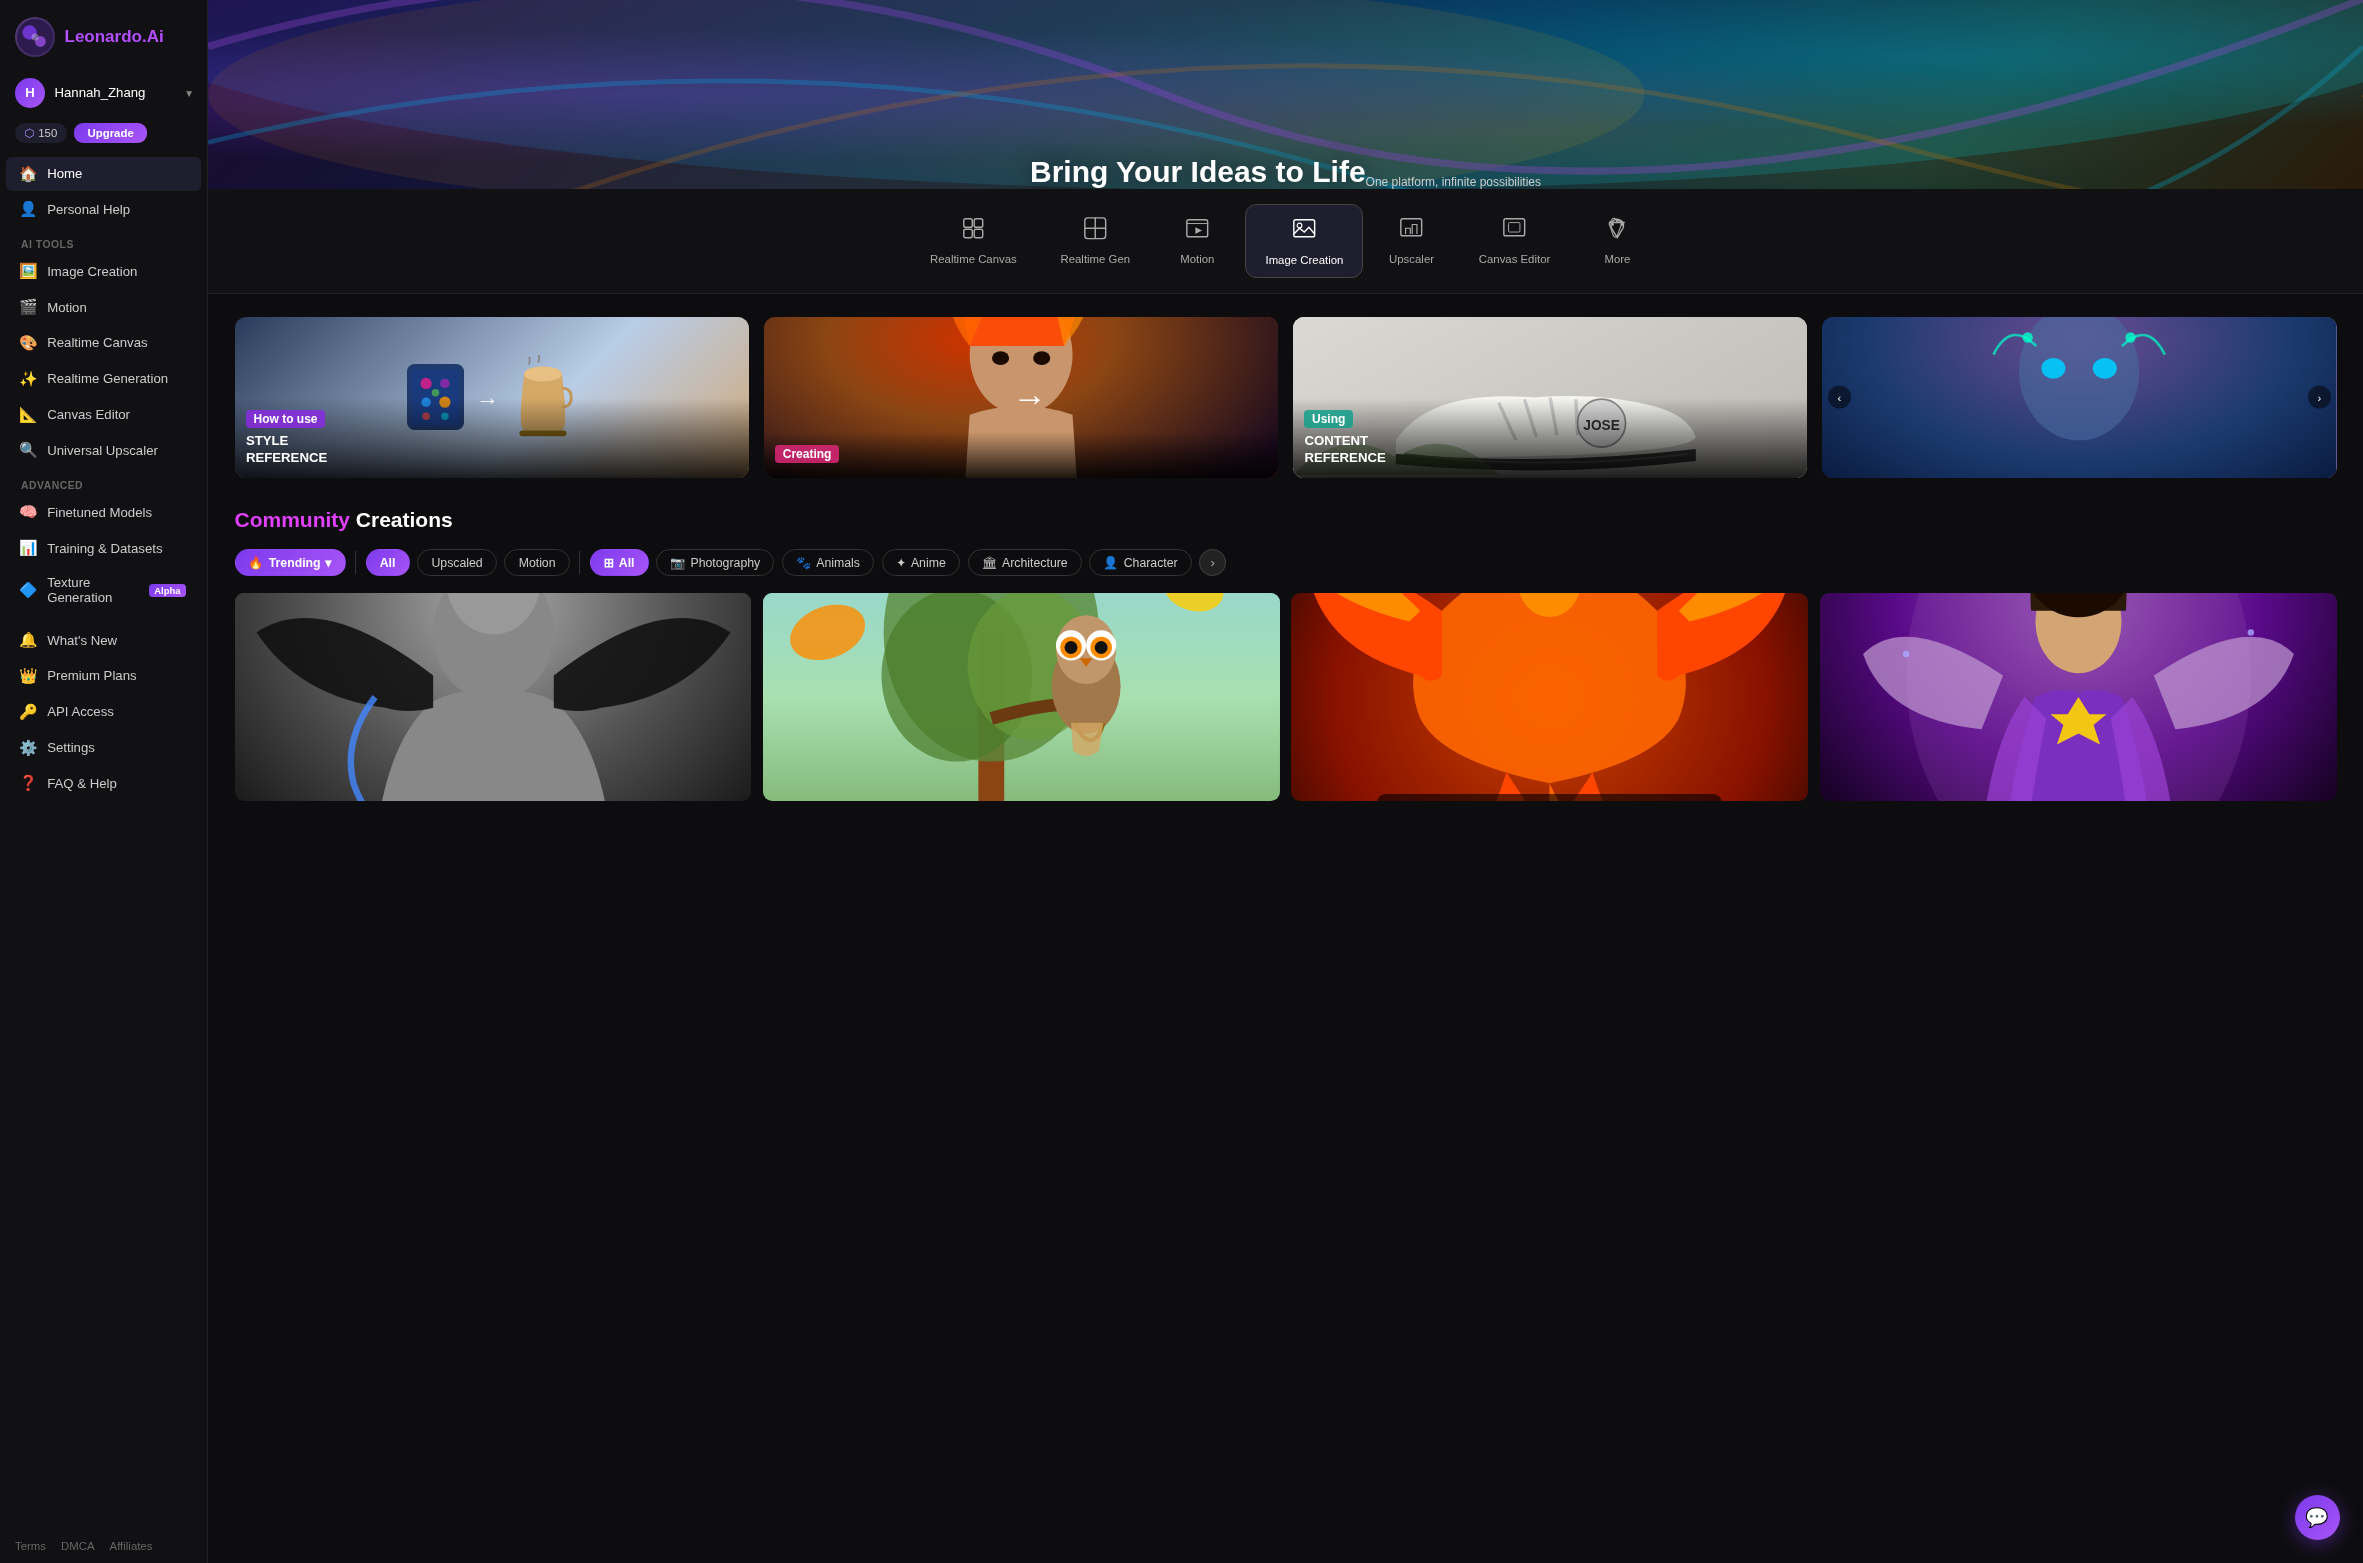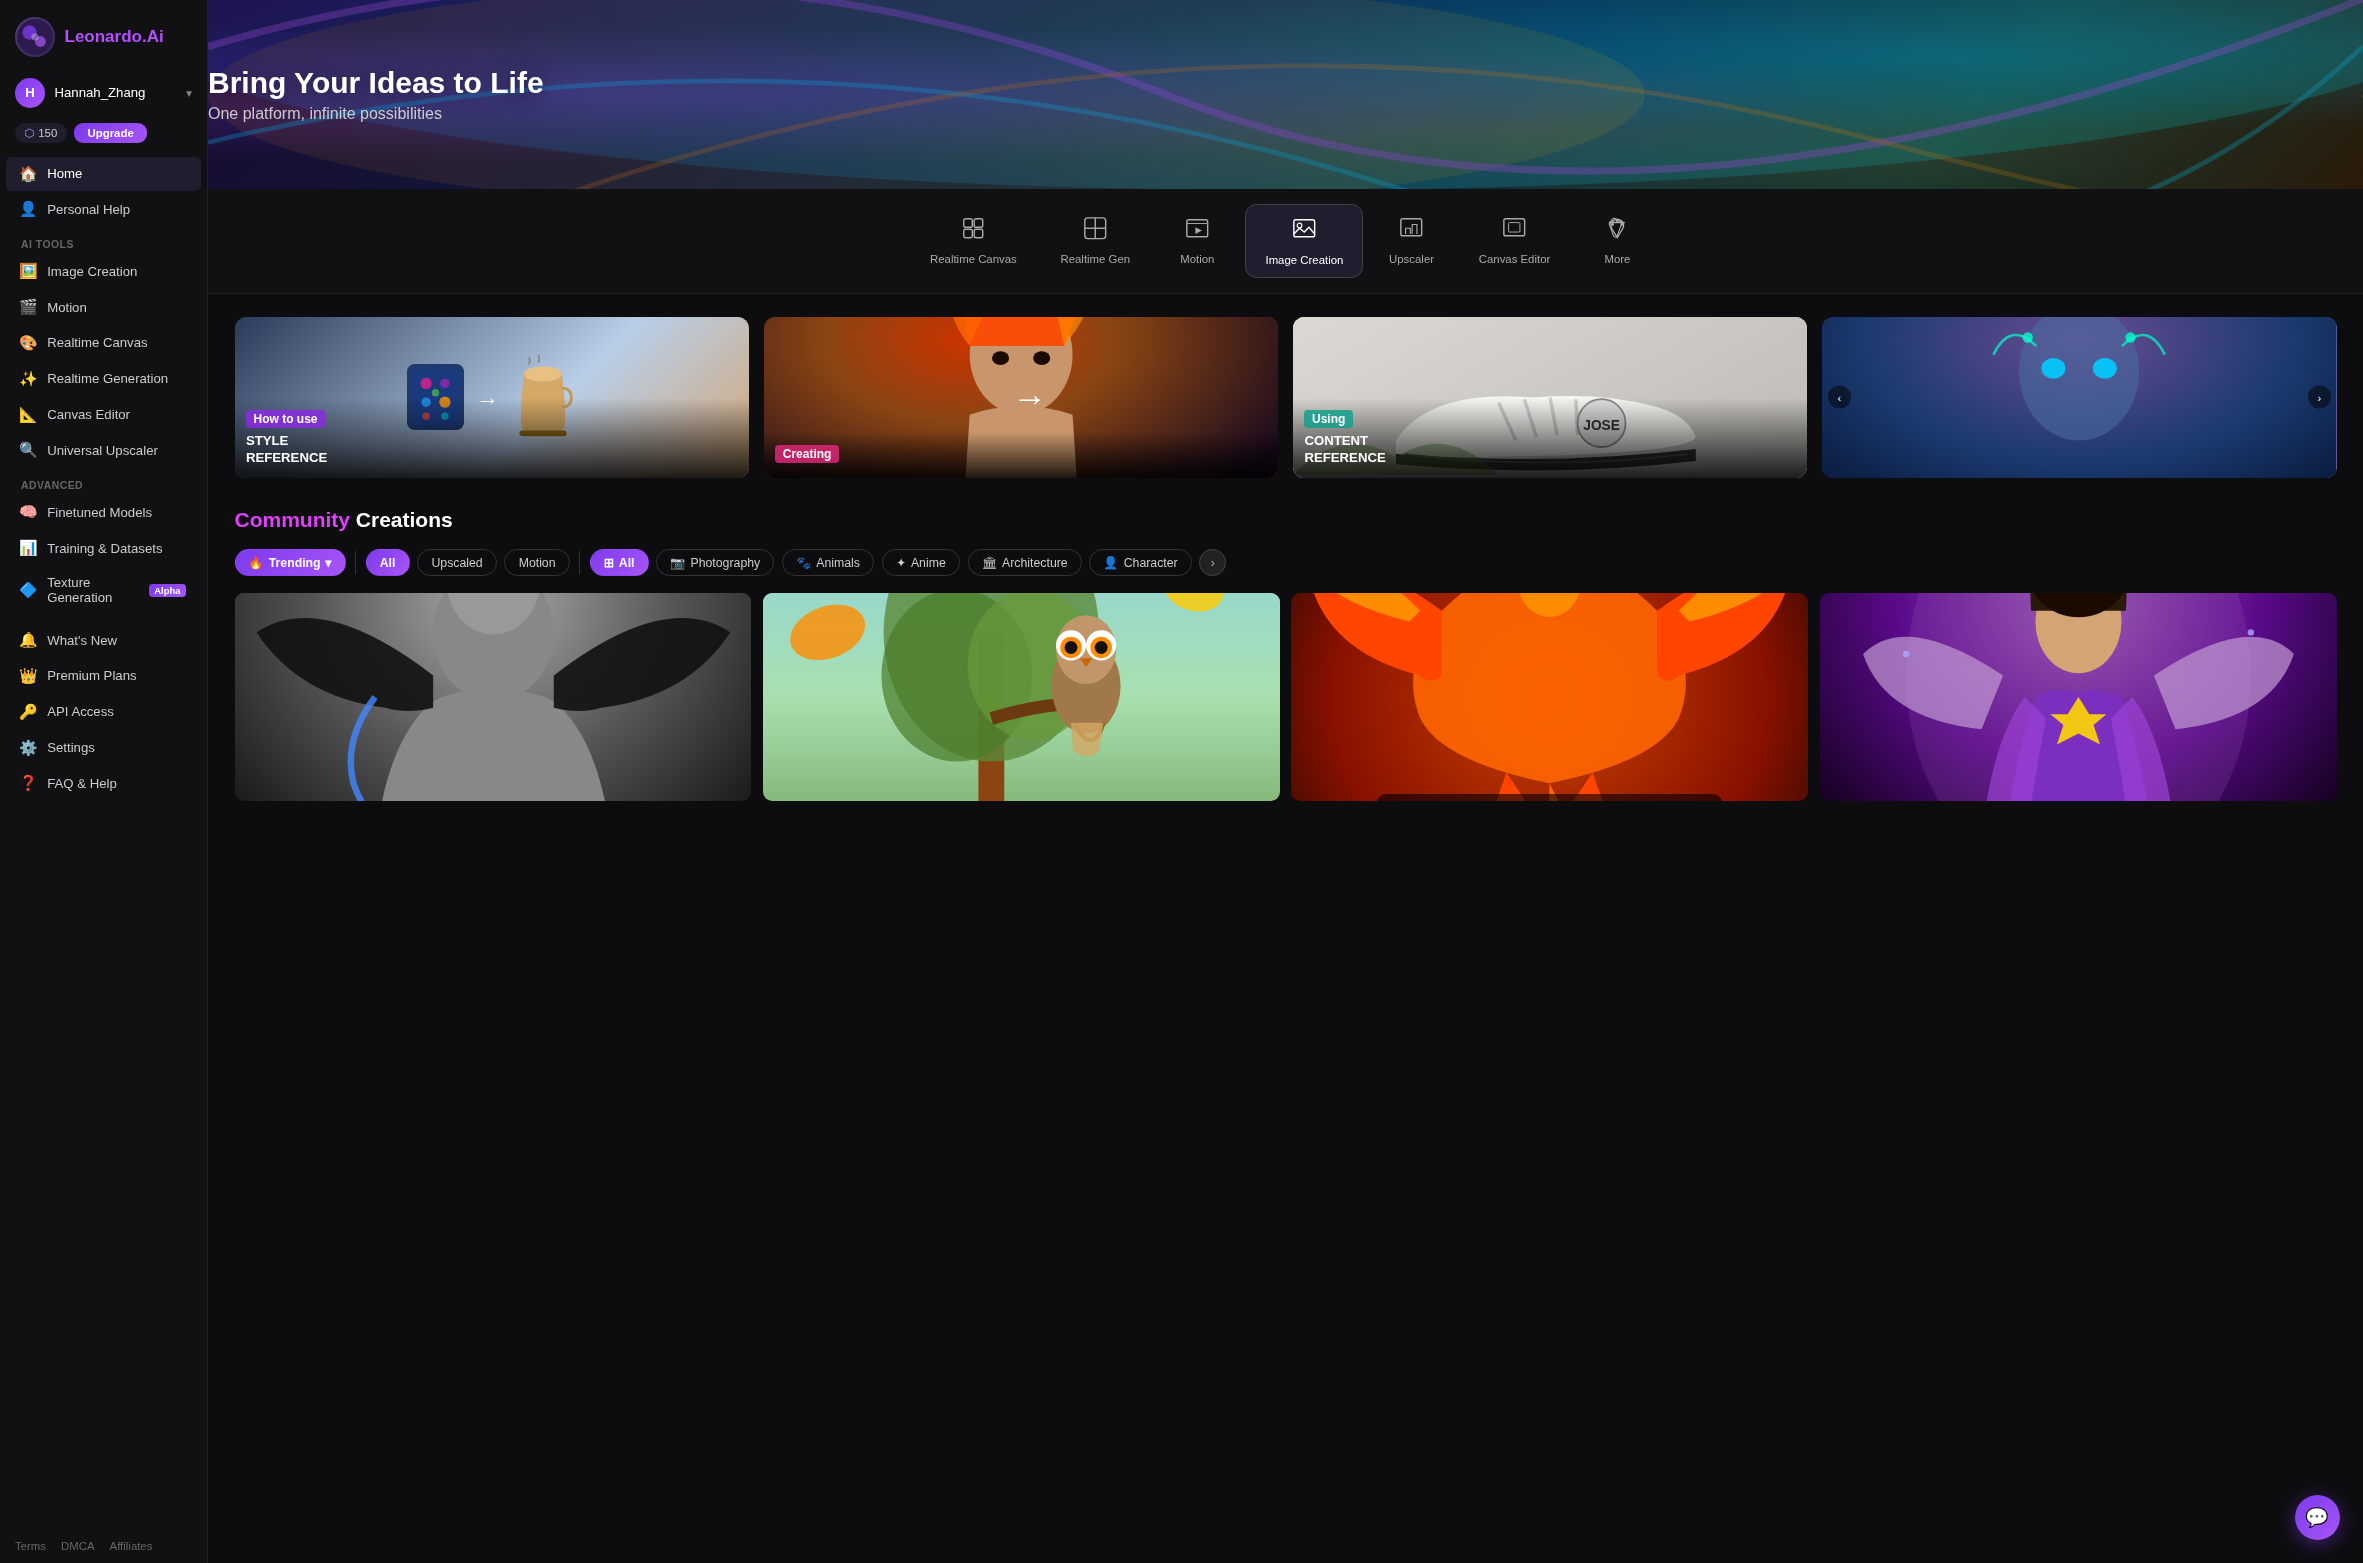--- a/index.html
+++ b/index.html
@@ -107,38 +107,38 @@
     }
     .main::-webkit-scrollbar { width: 5.7px; }
     .main::-webkit-scrollbar-thumb { background: #333; border-radius: 2.8px; }
 
     
     .hero {
       position: relative;
       height: 189px;
       background: linear-gradient(135deg, #1a0a2e 0%, #0d1b3e 30%, #0a2a3a 60%, #1a3a2e 80%, #2a1a0a 100%);
       overflow: hidden;
-      display: flex; flex-direction: column;
-      align-items: flex-start; justify-content: center;
+      display: flex; 
+      align-items: flex-end; justify-content: center;
     }
     .hero-bg {
       position: absolute; inset: 0;
       background: 
         radial-gradient(ellipse at 20% 50%, rgba(100,50,200,0.4) 0%, transparent 50%),
         radial-gradient(ellipse at 80% 30%, rgba(0,150,200,0.3) 0%, transparent 40%),
         radial-gradient(ellipse at 60% 70%, rgba(200,100,50,0.2) 0%, transparent 40%);
     }
     .hero-title {
       position: relative; z-index: 1;
       font-size: 30px; font-weight: 700; color: #fff;
       text-shadow: 0 1.9px 19px rgba(0,0,0,0.5);
     }
     .hero-subtitle {
       position: relative; z-index: 1;
-      font-size: 16px; color: #ccc; margin-top: 5.7px;
+      font-size: 12px; color: #ccc; margin-top: 5.7px;
     }
 
     
     .tools-row {
       display: flex; justify-content: center; gap: 5.7px;
       padding: 15px 23px;
       background: #111114;
       border-bottom: 0.9px solid #222;
     }
     .tool-item {

